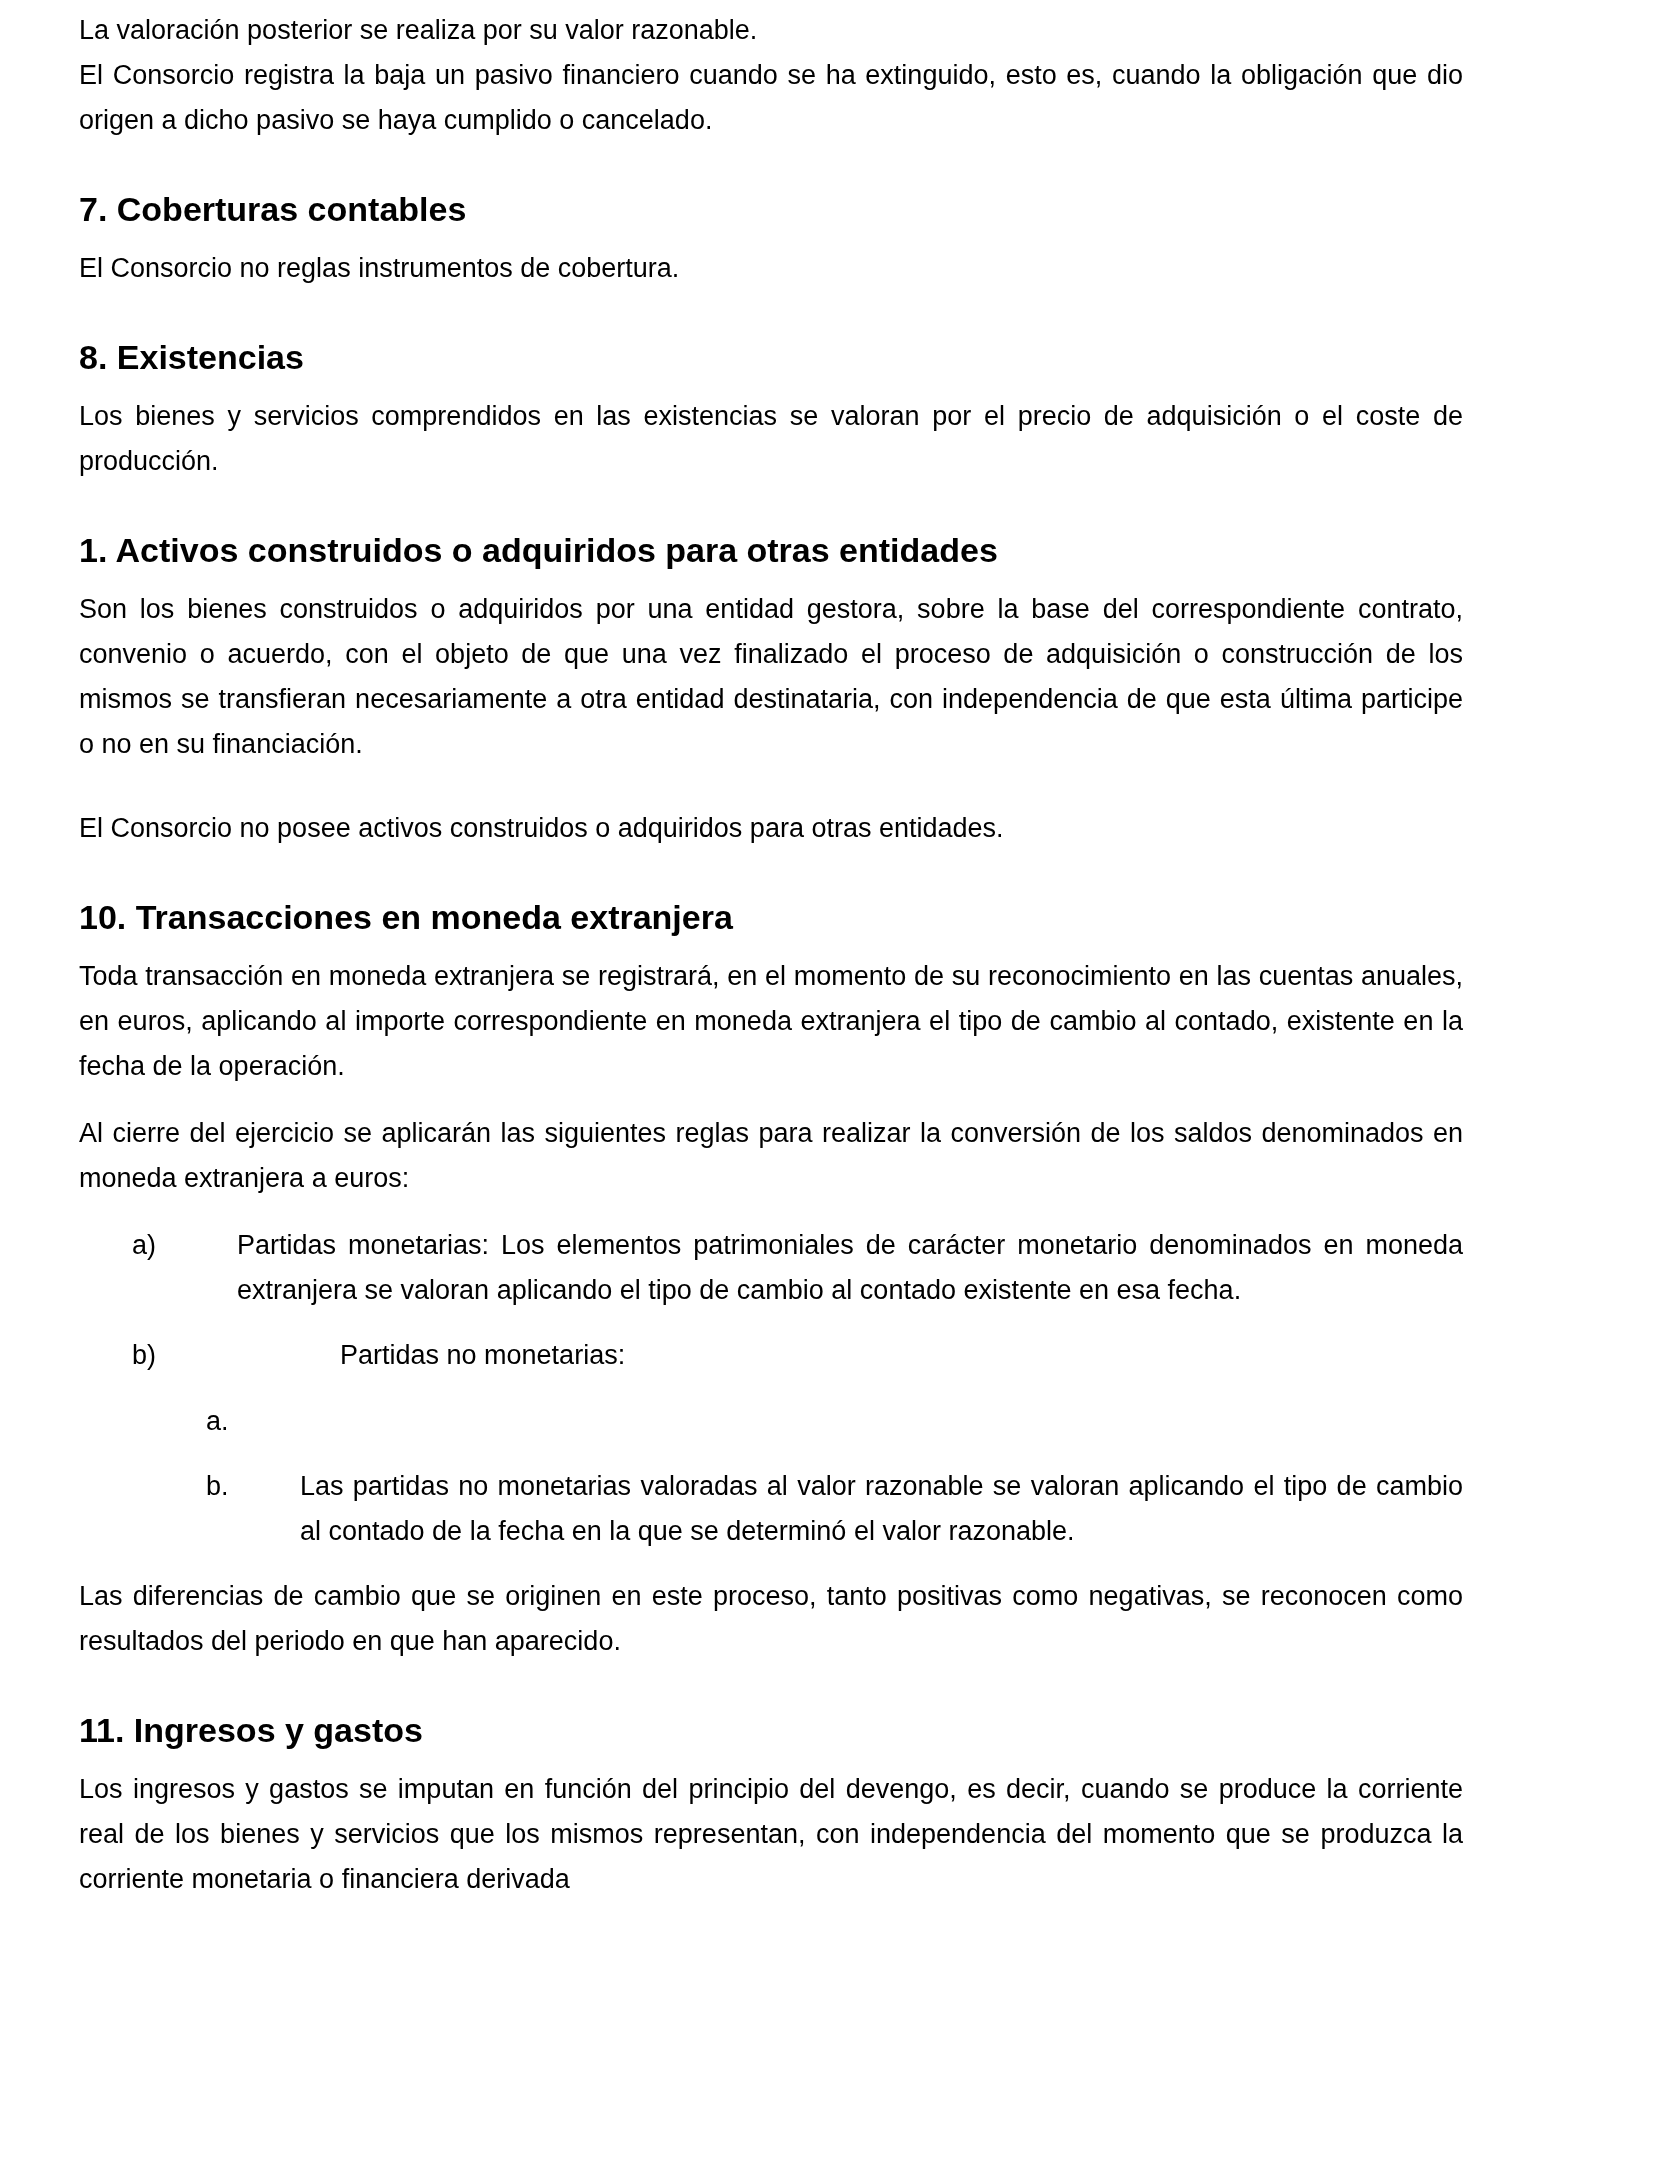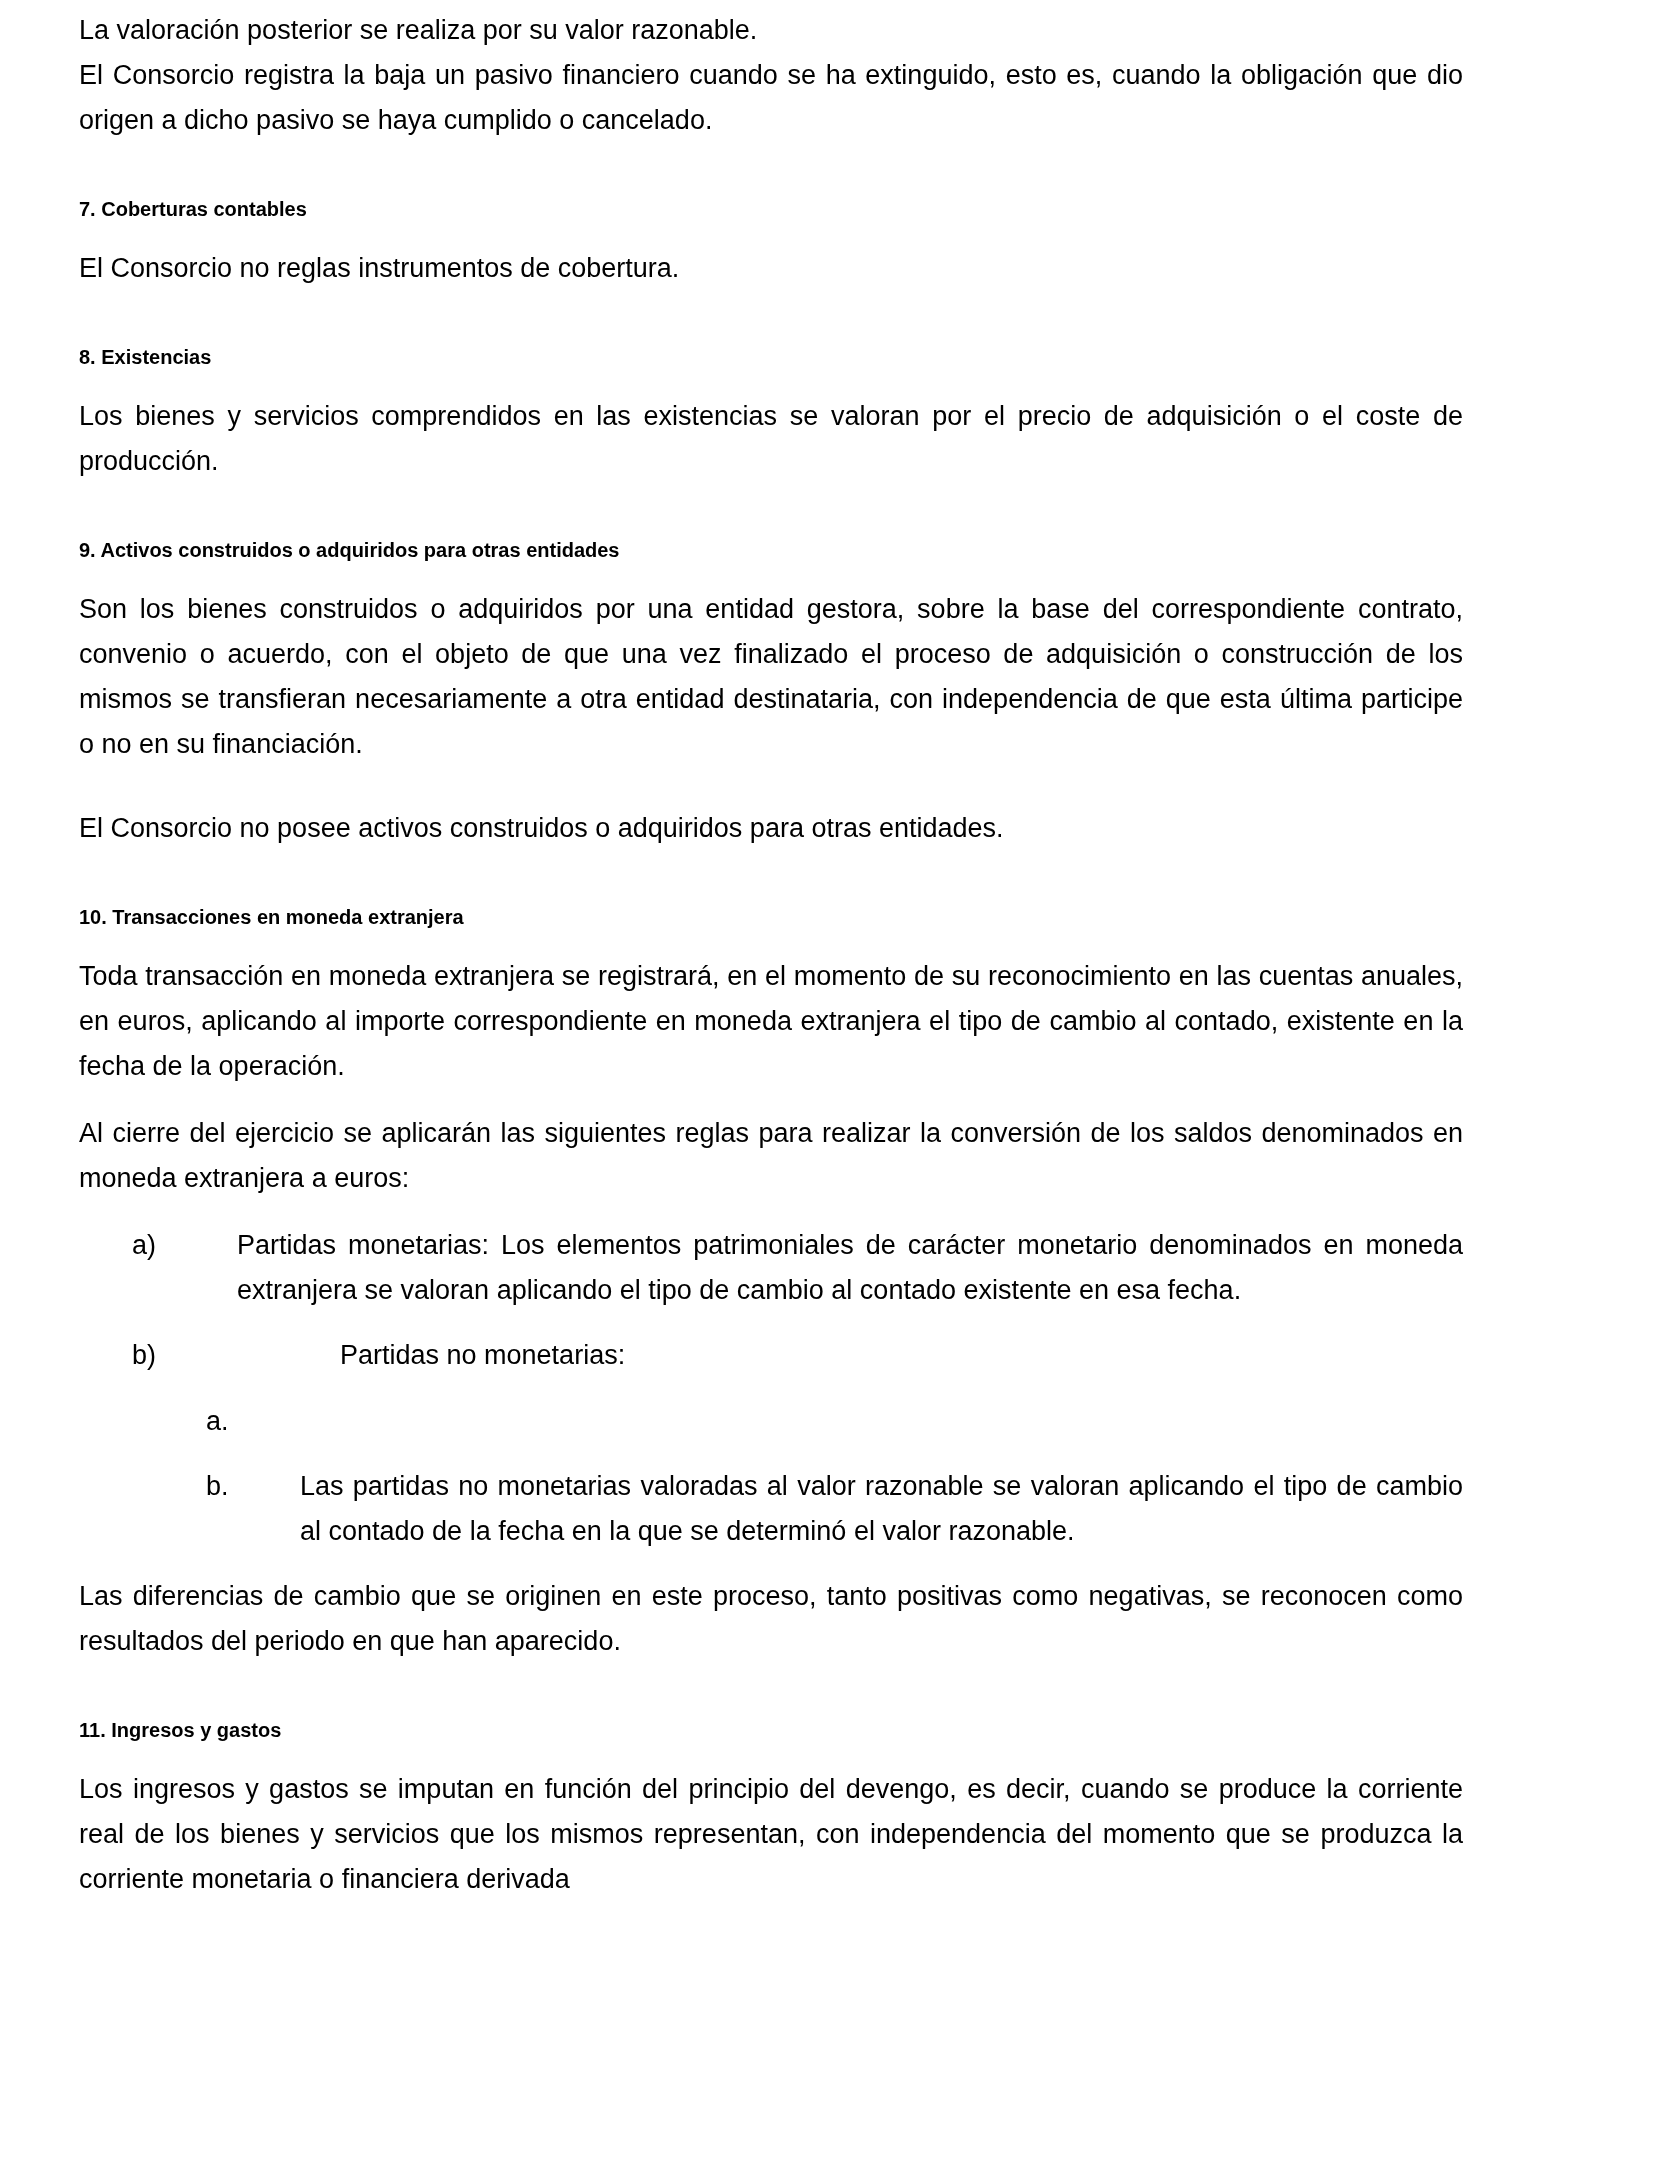--- a/index.html
+++ b/index.html
@@ -24,21 +24,21 @@
     text-align: justify;
     margin: 0 0 22px 0;
   }
   .para.tight {
     margin-bottom: 0;
   }
   .para.gap {
     margin-top: 39px;
   }
   .heading {
-    font-size: 20px;
+    font-size: 34px;
     line-height: 45px;
     font-weight: bold;
     margin: 44px 0 14px 0;
   }
   .list {
     display: flex;
     align-items: flex-start;
     font-size: 27px;
     line-height: 45px;
     margin: 0 0 20.4px 0;
@@ -77,21 +77,21 @@
 
   <p class="para tight">La valoración posterior se realiza por su valor razonable.</p>
   <p class="para">El Consorcio registra la baja un pasivo financiero cuando se ha extinguido, esto es, cuando la obligación que dio origen a dicho pasivo se haya cumplido o cancelado.</p>
 
   <div class="heading">7. Coberturas contables</div>
   <p class="para">El Consorcio no reglas instrumentos de cobertura.</p>
 
   <div class="heading">8. Existencias</div>
   <p class="para">Los bienes y servicios comprendidos en las existencias se valoran por el precio de adquisición o el coste de producción.</p>
 
-  <div class="heading">9. Activos construidos o adquiridos para otras entidades</div>
+  <div class="heading">1. Activos construidos o adquiridos para otras entidades</div>
   <p class="para">Son los bienes construidos o adquiridos por una entidad gestora, sobre la base del correspondiente contrato, convenio o acuerdo, con el objeto de que una vez finalizado el proceso de adquisición o construcción de los mismos se transfieran necesariamente a otra entidad destinataria, con independencia de que esta última participe o no en su financiación.</p>
   <p class="para gap">El Consorcio no posee activos construidos o adquiridos para otras entidades.</p>
 
   <div class="heading">10. Transacciones en moneda extranjera</div>
   <p class="para">Toda transacción en moneda extranjera se registrará, en el momento de su reconocimiento en las cuentas anuales, en euros, aplicando al importe correspondiente en moneda extranjera el tipo de cambio al contado, existente en la fecha de la operación.</p>
   <p class="para">Al cierre del ejercicio se aplicarán las siguientes reglas para realizar la conversión de los saldos denominados en moneda extranjera a euros:</p>
 
   <div class="list l1 first">
     <span class="marker">a)</span>
     <div class="ltext">Partidas monetarias: Los elementos patrimoniales de carácter monetario denominados en moneda extranjera se valoran aplicando el tipo de cambio al contado existente en esa fecha.</div>

